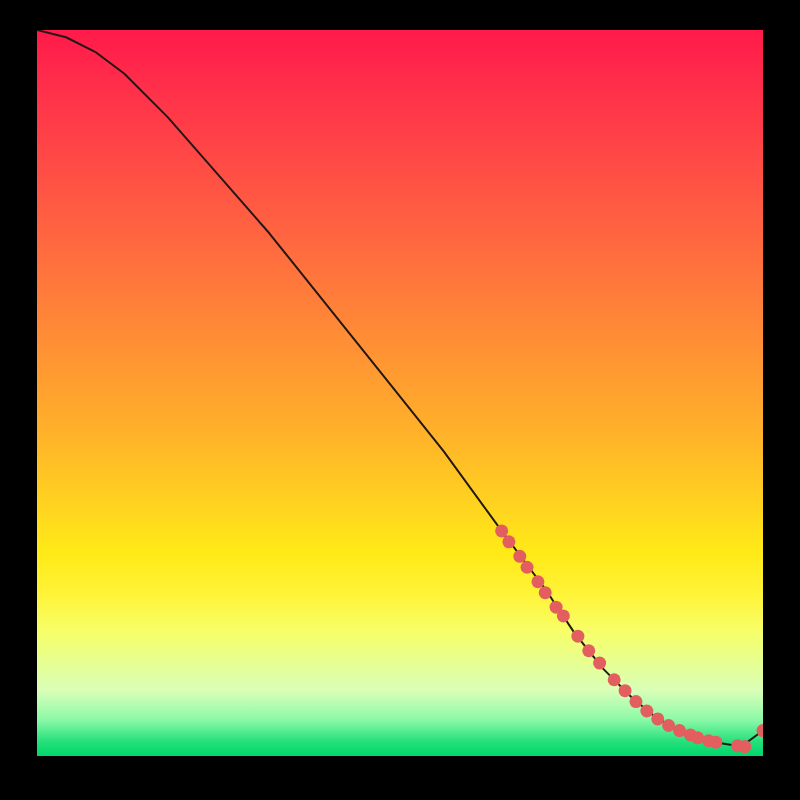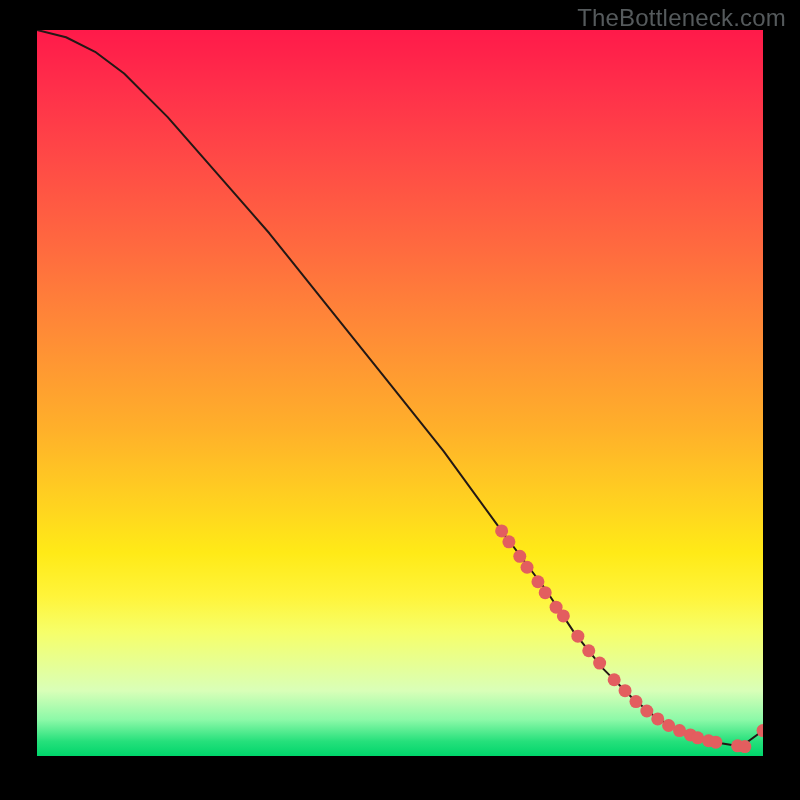--- a/index.html
+++ b/index.html
@@ -55,21 +55,20 @@
     left: 0;
     top: 0;
     width: 100%;
     height: 100%;
   }
 </style>
 </head>
 <body>
 
 <div class="frame">
-  <div class="watermark">TheBottleneck.com</div>
 
   <div class="plot">
     <svg class="curve" viewBox="0 0 726 726" preserveAspectRatio="none">
       <path id="curve-path" fill="none" stroke="#231815" stroke-width="2" stroke-linecap="round" stroke-linejoin="round" d="M0.00 0.00 L29.04 7.26 L58.08 21.78 L87.12 43.56 L130.68 87.12 L181.50 145.20 L232.32 203.28 L290.40 275.88 L348.48 348.48 L406.56 421.08 L464.64 500.94 L508.20 559.02 L537.24 602.58 L566.28 638.88 L595.32 667.92 L617.10 686.07 L638.88 699.14 L660.66 707.85 L682.44 712.93 L704.22 716.56 L726.00 700.59"></path>
       <g id="marker-group">
           <circle cx="464.64" cy="500.94" r="6.5" fill="#e35e5f"></circle>
           <circle cx="471.90" cy="511.83" r="6.5" fill="#e35e5f"></circle>
           <circle cx="482.79" cy="526.35" r="6.5" fill="#e35e5f"></circle>
           <circle cx="490.05" cy="537.24" r="6.5" fill="#e35e5f"></circle>
           <circle cx="500.94" cy="551.76" r="6.5" fill="#e35e5f"></circle>

